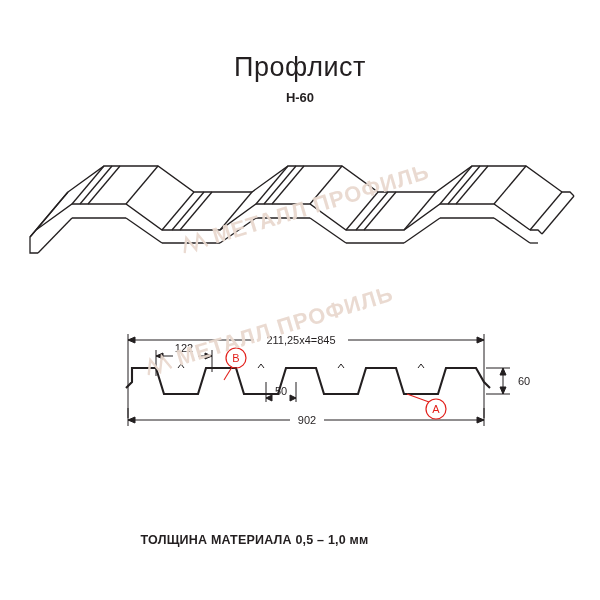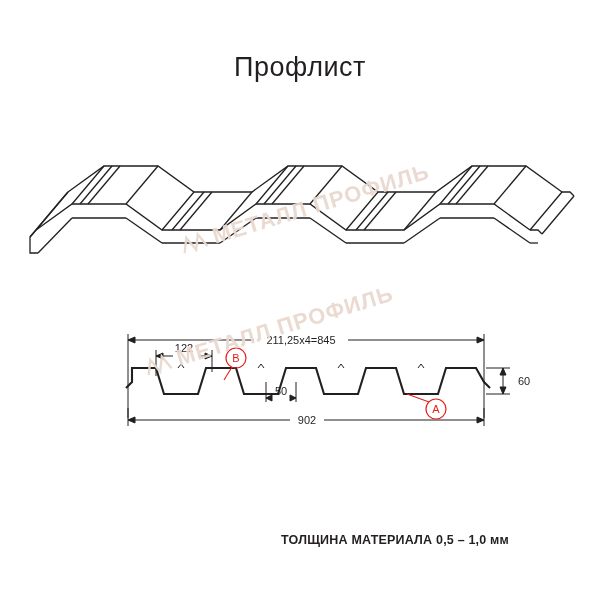--- a/index.html
+++ b/index.html
@@ -51,21 +51,21 @@
     top: 310px;
     left: 8px;
     width: 584px;
     height: 130px;
   }
   .footnote {
     position: absolute;
     top: 533px;
     left: 0;
     width: 509px;
-    text-align: right;
+    text-align: center;
     font-size: 12.5px;
     font-weight: bold;
     letter-spacing: 0.2px;
   }
   .watermark {
     position: absolute;
     pointer-events: none;
     color: #e9d9cf;
     font-size: 22px;
     font-weight: bold;
@@ -100,20 +100,21 @@
     font-size: 11px;
     fill: #e2211c;
   }
 </style>
 </head>
 <body>
 
 <div class="page">
 
   <div class="title">Профлист</div>
+  <div class="subtitle">Н-60</div>
 
   <div class="iso-wrap">
     <svg width="584" height="140" viewBox="0 0 584 140">
       <g class="ln mid">
 
         <path d="M60 62 L96 36 L150 36 L186 62 L244 62 L280 36 L334 36 L370 62 L428 62 L464 36 L518 36 L554 62"></path>
 
         <path d="M28 100 L64 74 L118 74 L154 100 L212 100 L248 74 L302 74 L338 100 L396 100 L432 74 L486 74 L522 100"></path>
 
         <path d="M60 62 L28 100"></path>

